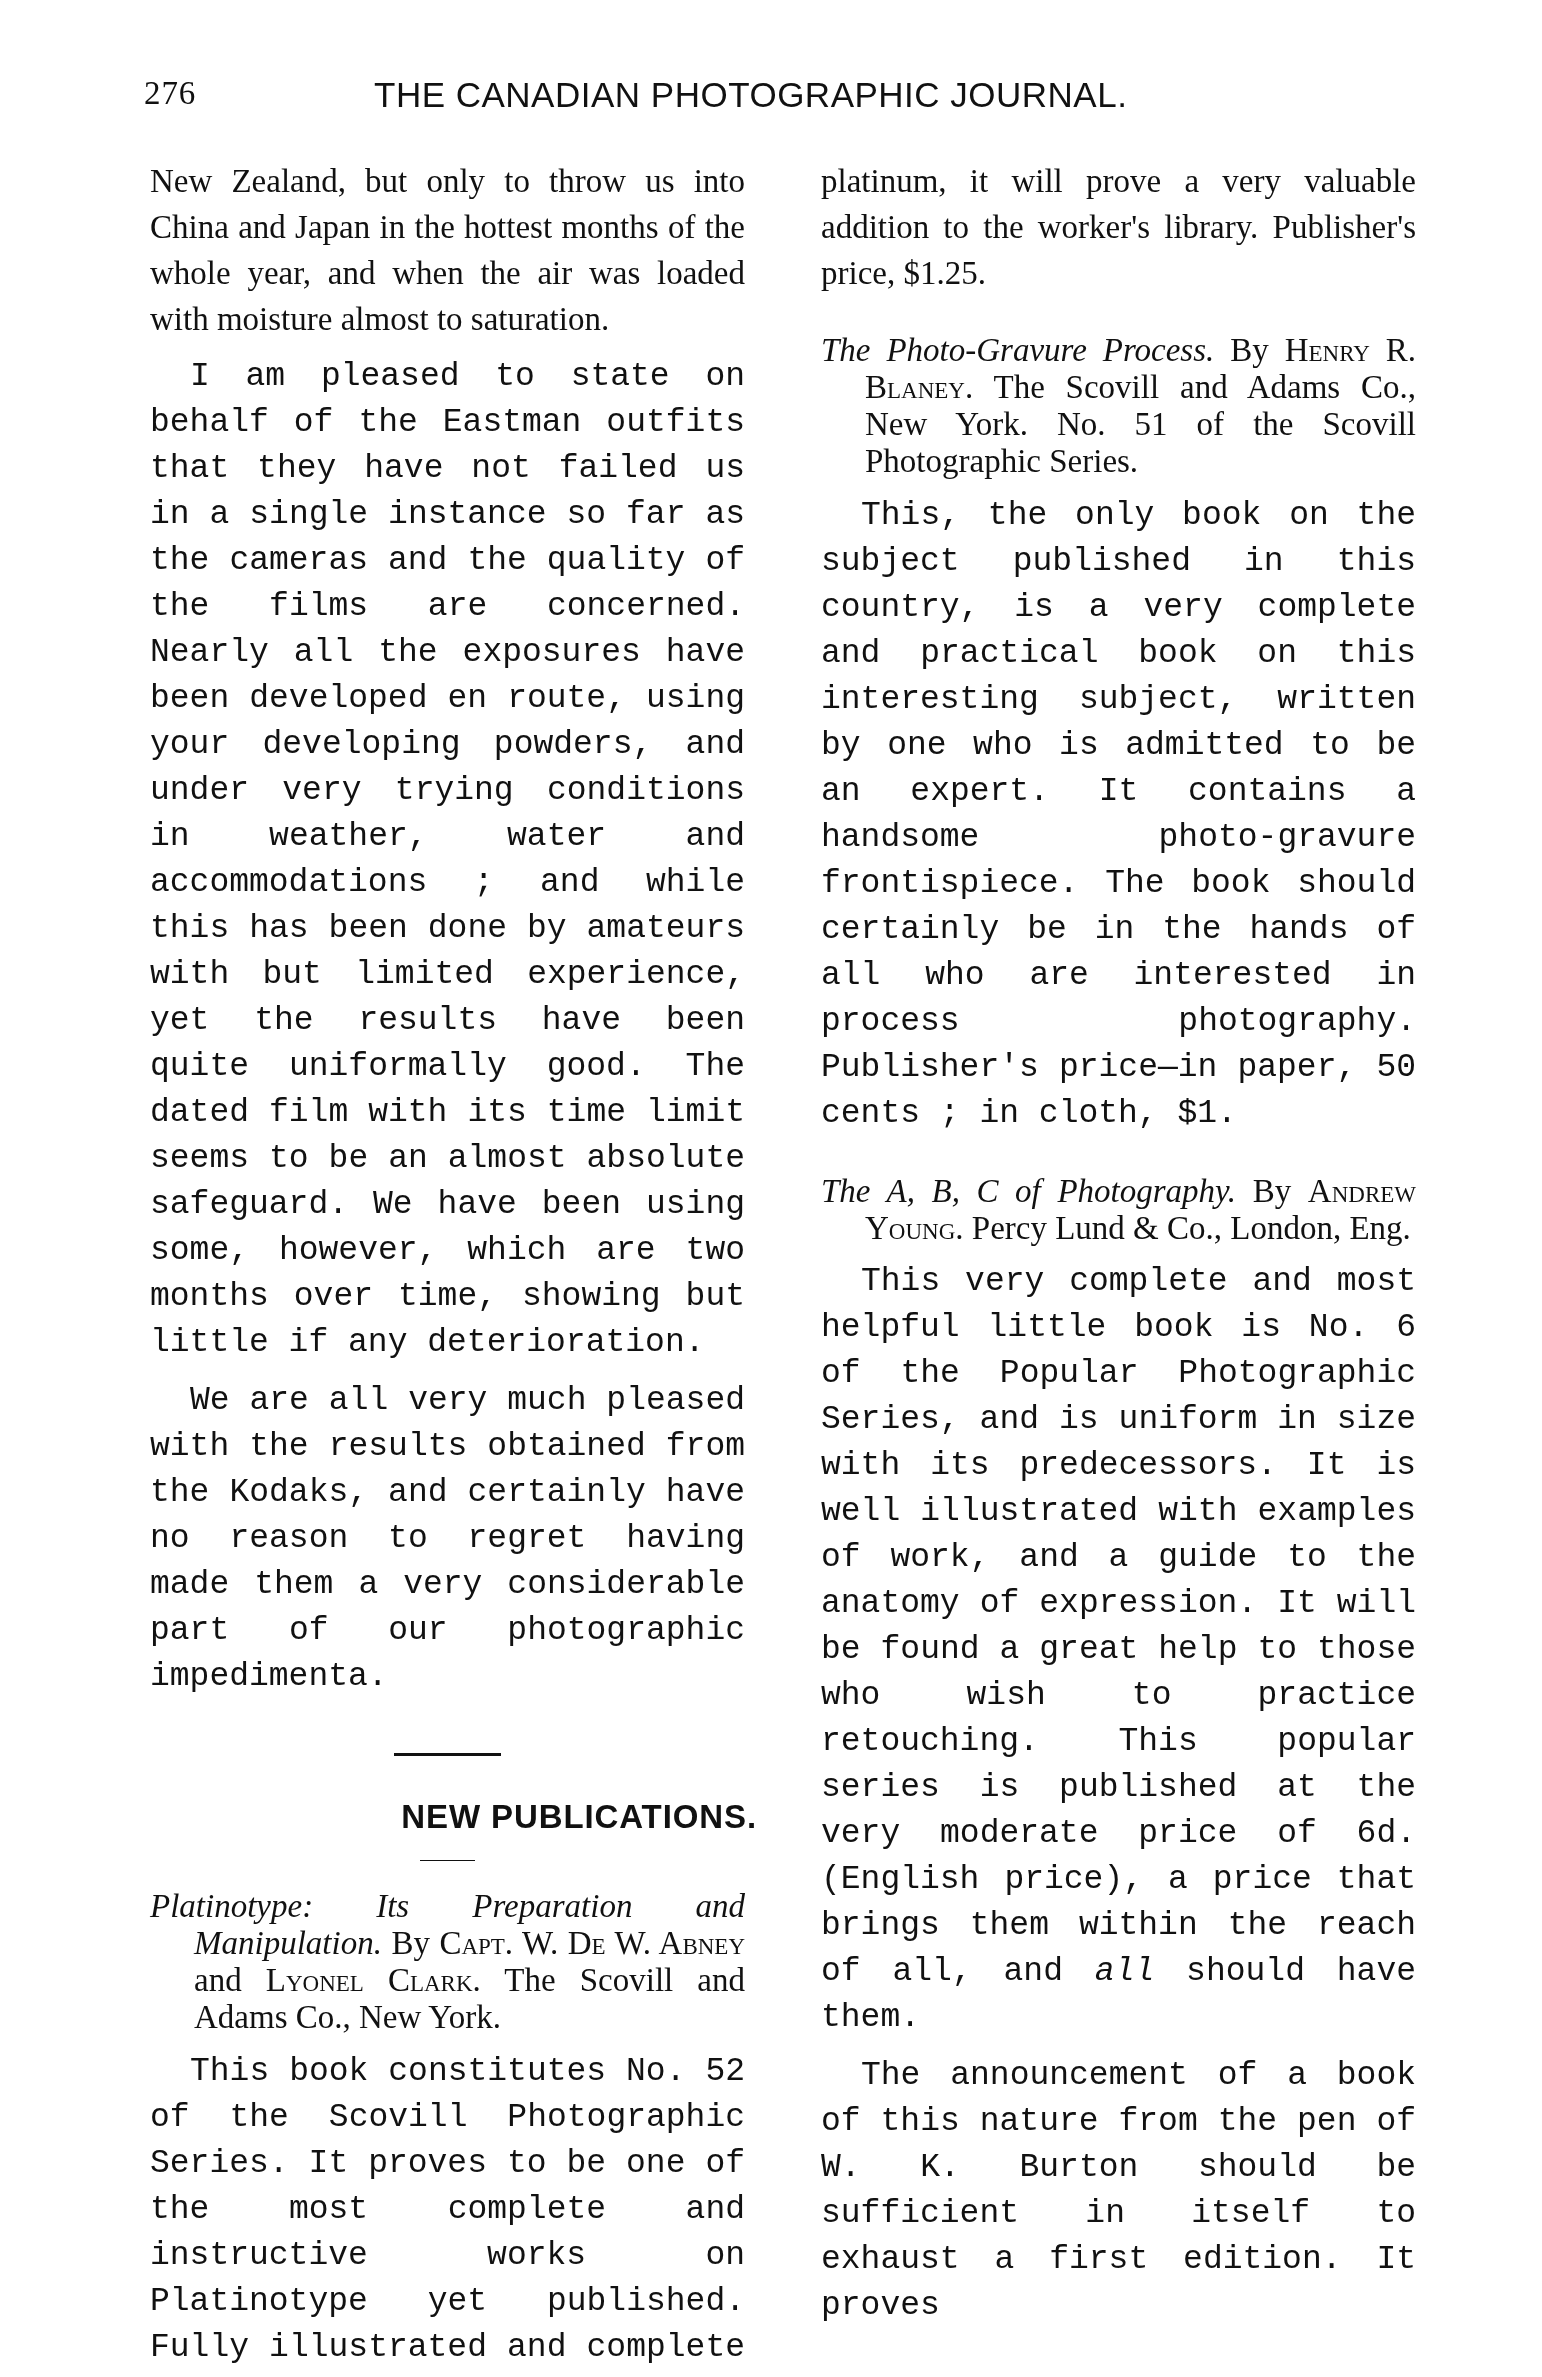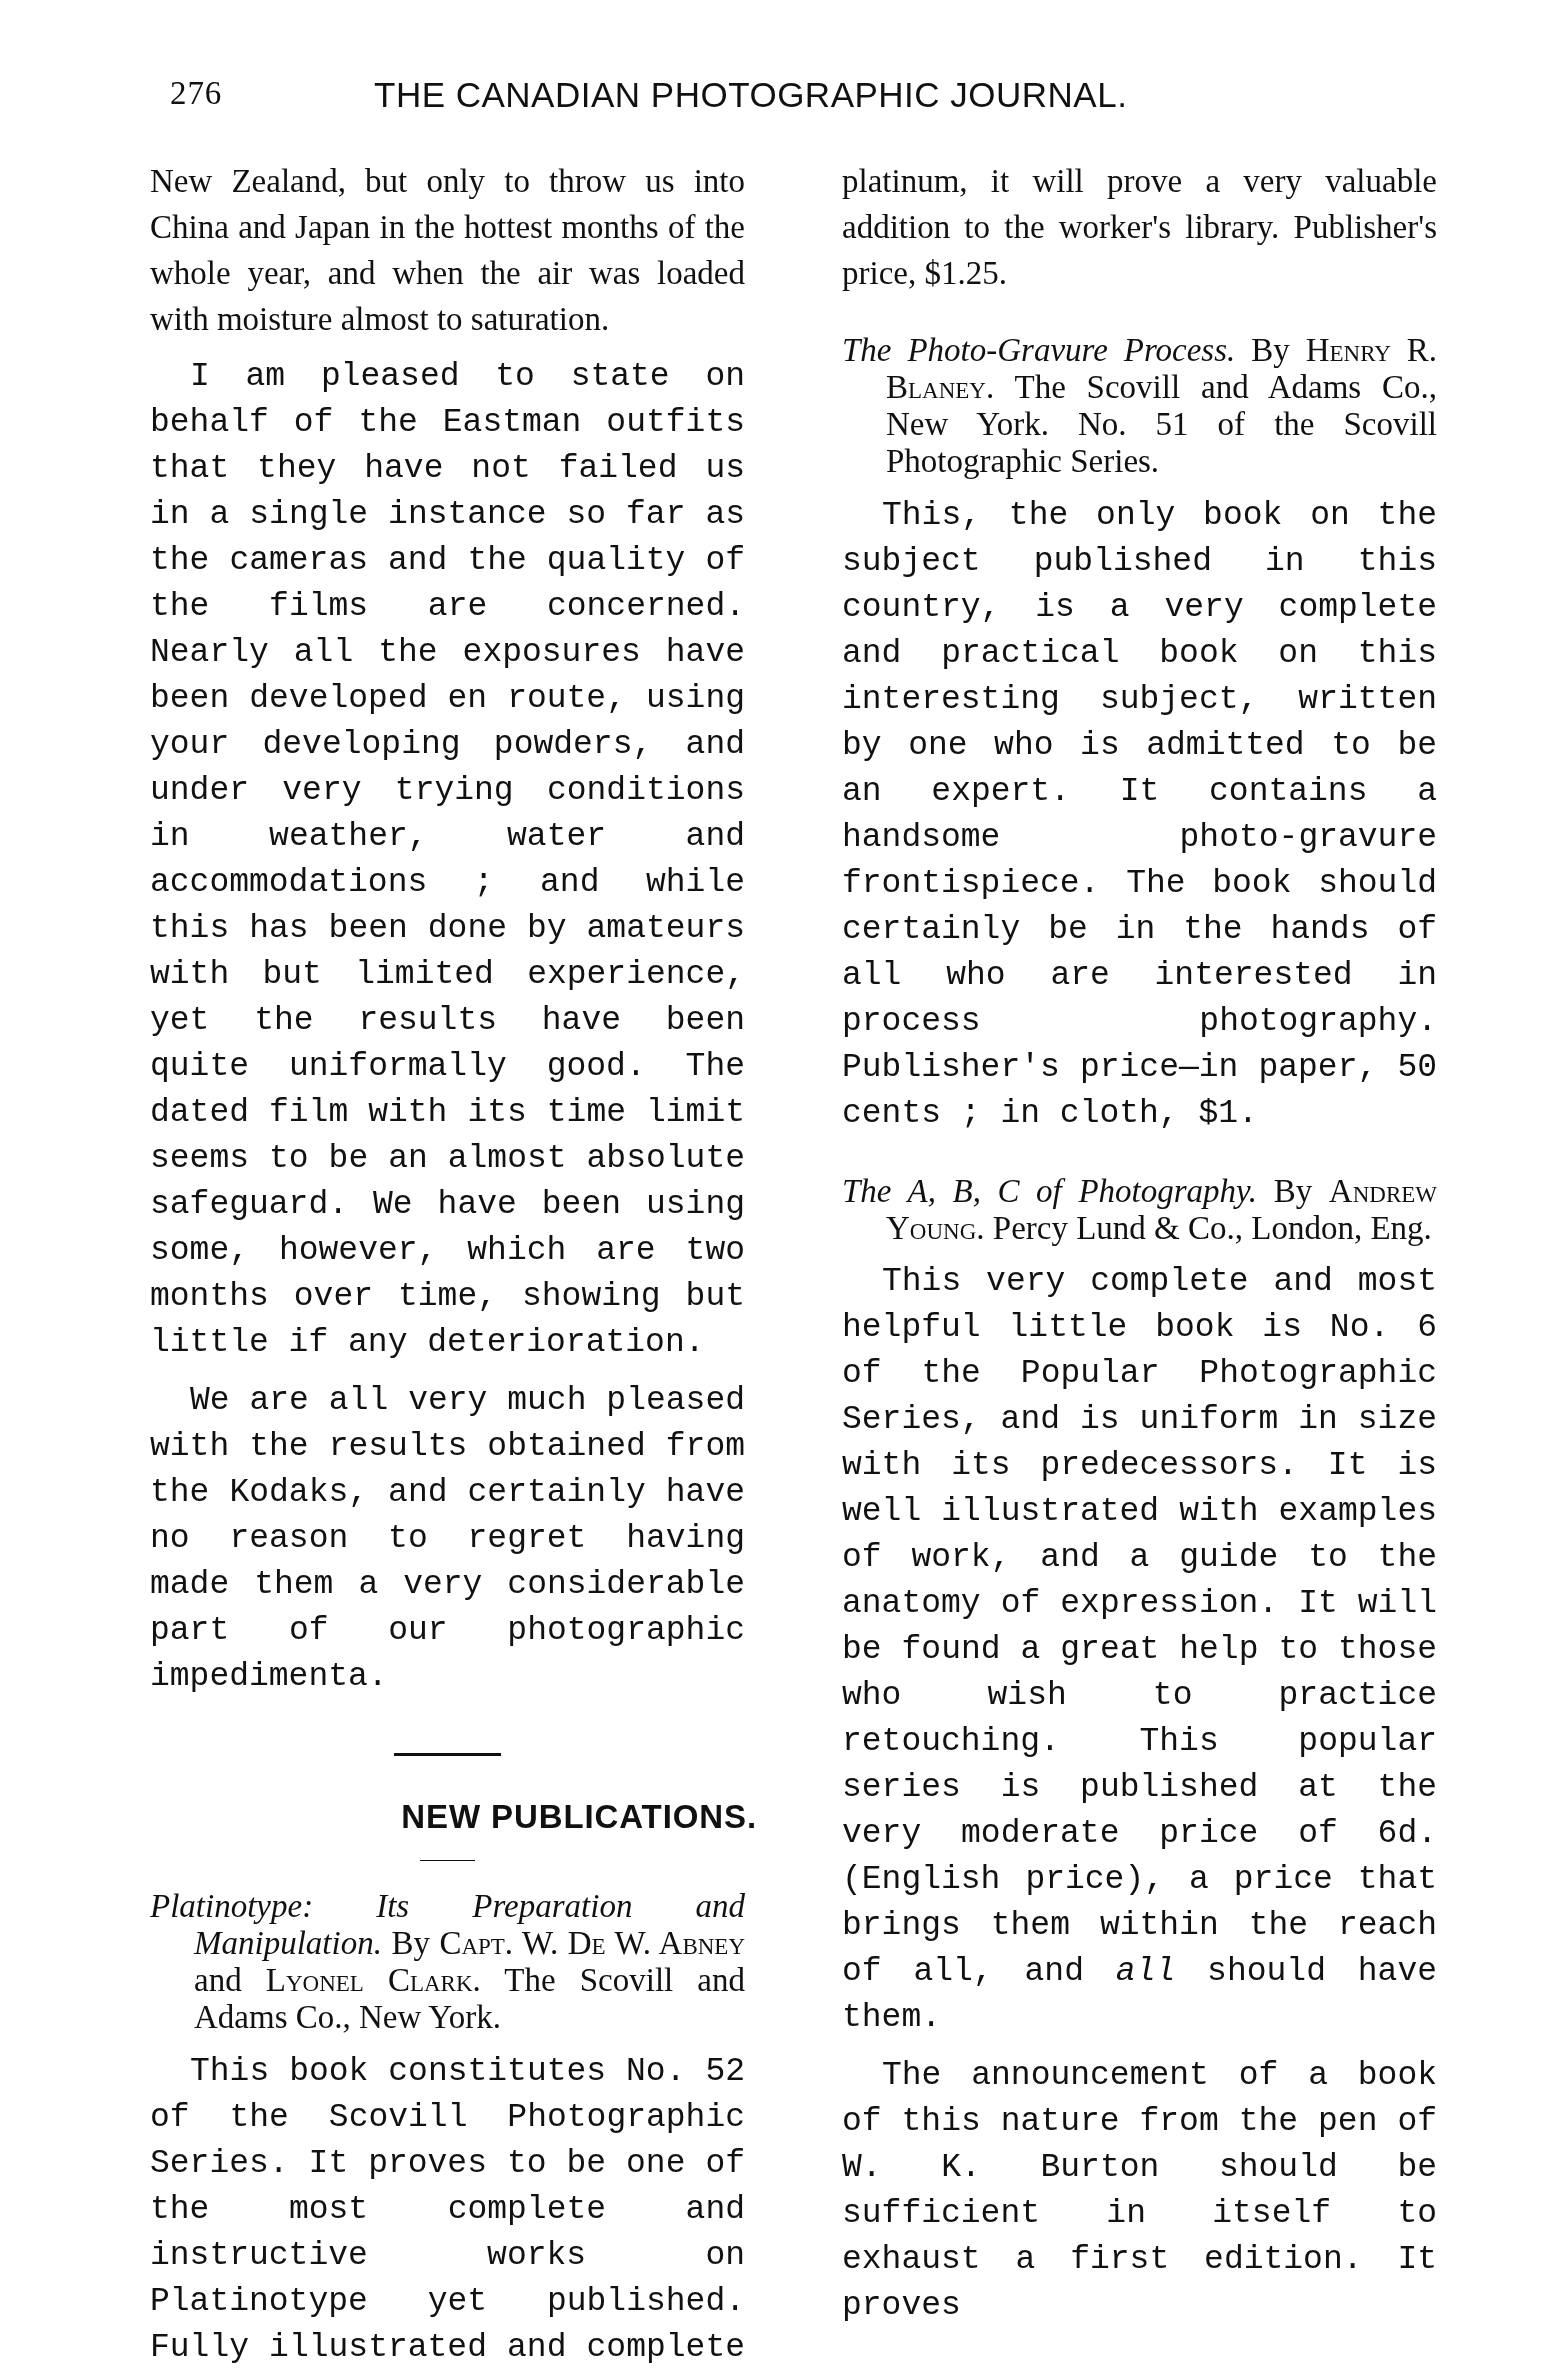--- a/index.html
+++ b/index.html
@@ -6,34 +6,34 @@
   body {
     width: 1543px; height: 2377px; position: relative; overflow: hidden;
     color: #111111;
     font-family: "Liberation Serif", "DejaVu Serif", serif;
   }
   .header {
     position: absolute; top: 75px; left: 144px; width: 1147px; height: 46px;
   }
   .page-number {
     position: absolute; left: 0; top: 0;
-    font-size: 33px; letter-spacing: 0.9px; margin-left: 26px;
+    font-size: 33px; letter-spacing: 0.9px;
   }
   .running-title {
     position: absolute; left: 230px; top: 0;
     font-family: "Liberation Sans", "DejaVu Sans", sans-serif;
     font-size: 35px; letter-spacing: 0.5px;
   }
   .column {
     position: absolute; top: 146px; width: 619px;
     font-size: 33px; line-height: 46px;
     text-align: justify;
   }
   .col-left { left: 138px; }
-  .col-right { left: 830px; }
+  .col-right { left: 809px; }
   p { margin: 12px; }
   .para { text-indent: 40px; font-family: Liberation Mono, monospace; }
   .para + .para, .gap { margin-top: 0; }
   .rule {
     height: 2.7px; background: #111; margin-left: auto; margin-right: auto;
   }
   .rule-long { width: 107px; margin-top: 53px; margin-bottom: 0; }
   .rule-short { width: 55px; margin-top: 20px; margin-bottom: 27px; height: 1.8px; }
   .section-heading {
     font-family: "Liberation Sans", "DejaVu Sans", sans-serif;

